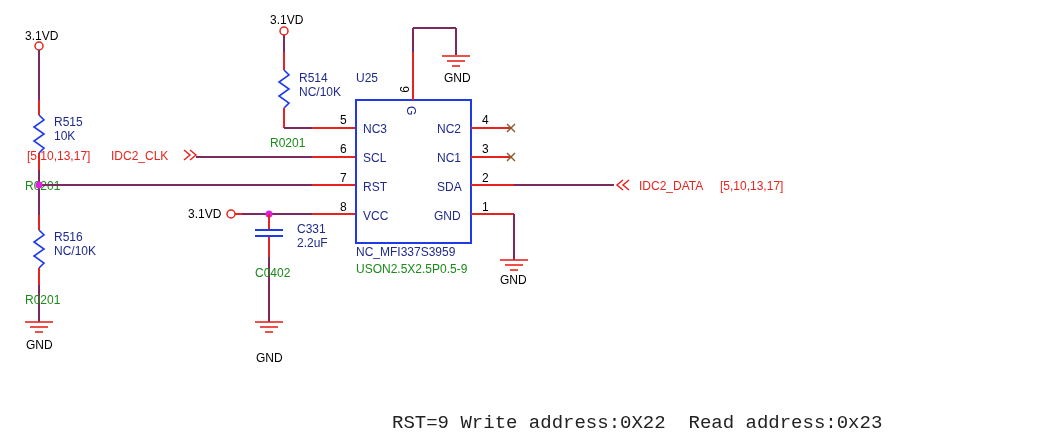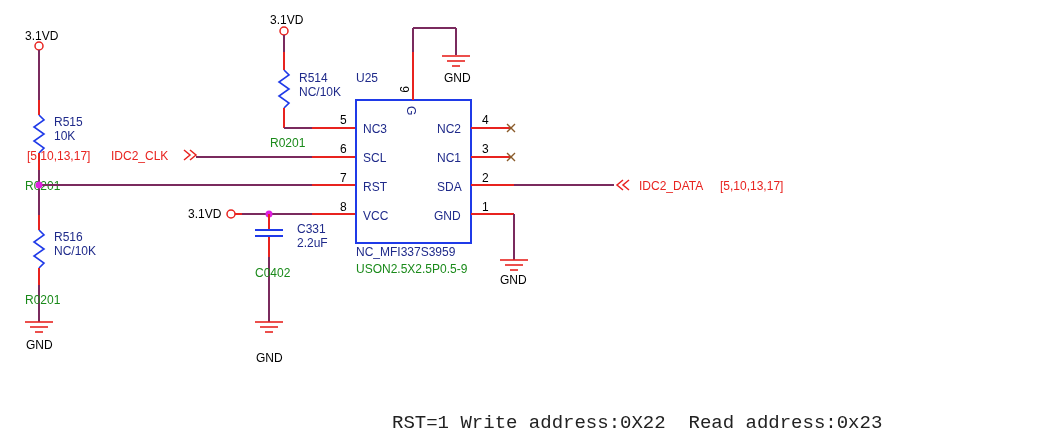--- a/index.html
+++ b/index.html
@@ -163,15 +163,15 @@
 
   <g>
     <polyline points="623,180 617,185 623,190" fill="none" stroke="#e8231f" stroke-width="1.5"></polyline>
     <polyline points="629,180 623,185 629,190" fill="none" stroke="#e8231f" stroke-width="1.5"></polyline>
     <text class="t red" x="639" y="190">IDC2_DATA</text>
     <text class="t red" x="720" y="190">[5,10,13,17]</text>
   </g>
 </svg>
 
 <div class="notes">
-  <div><span>RST=1</span> <span>Write</span> <span>address:0X22</span>  <span>Read</span> <span>address:0x23</span></div>
+  <div><span>RST=9</span> <span>Write</span> <span>address:0X22</span>  <span>Read</span> <span>address:0x23</span></div>
   
 </div>
 
 </body></html>

